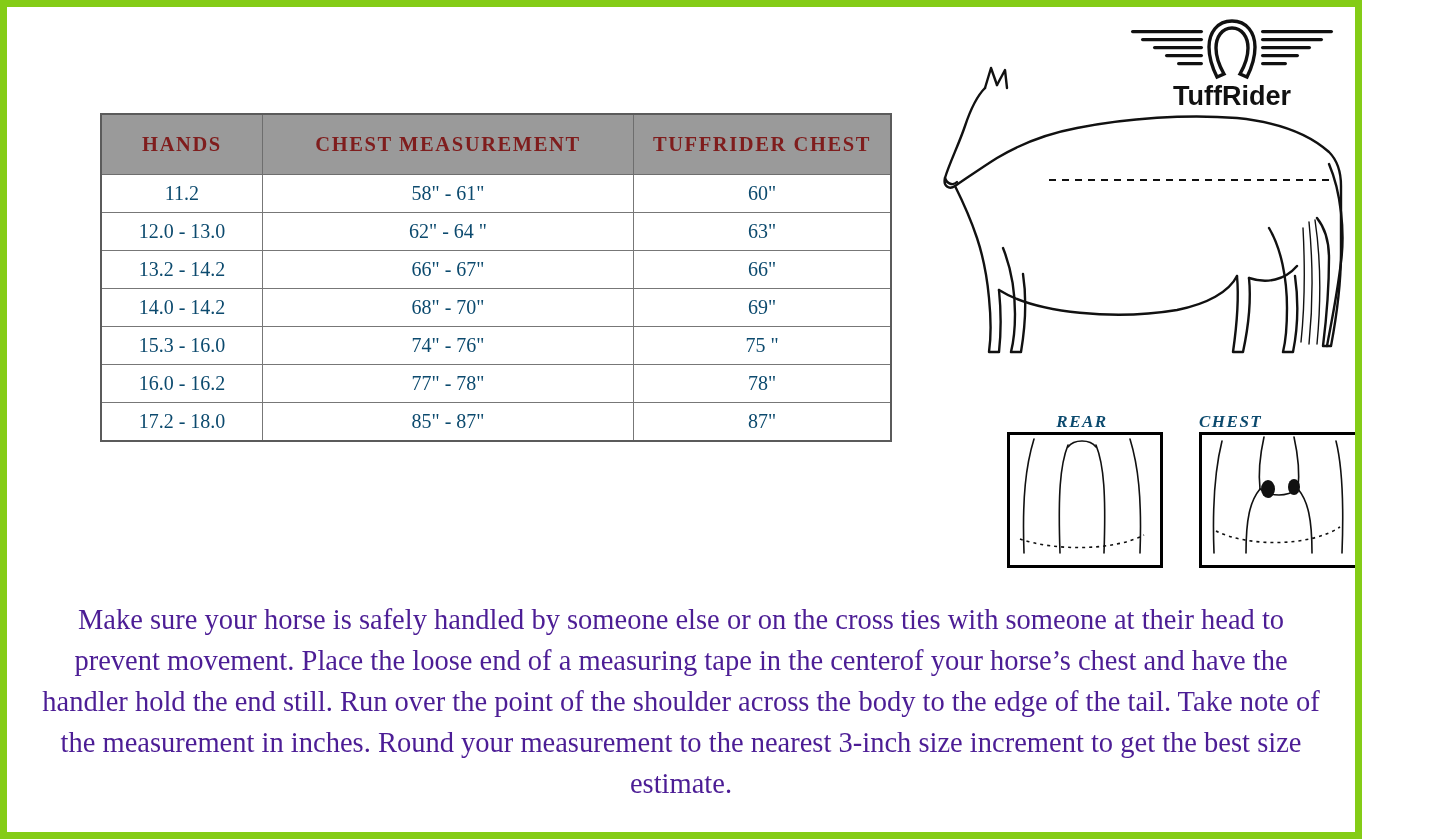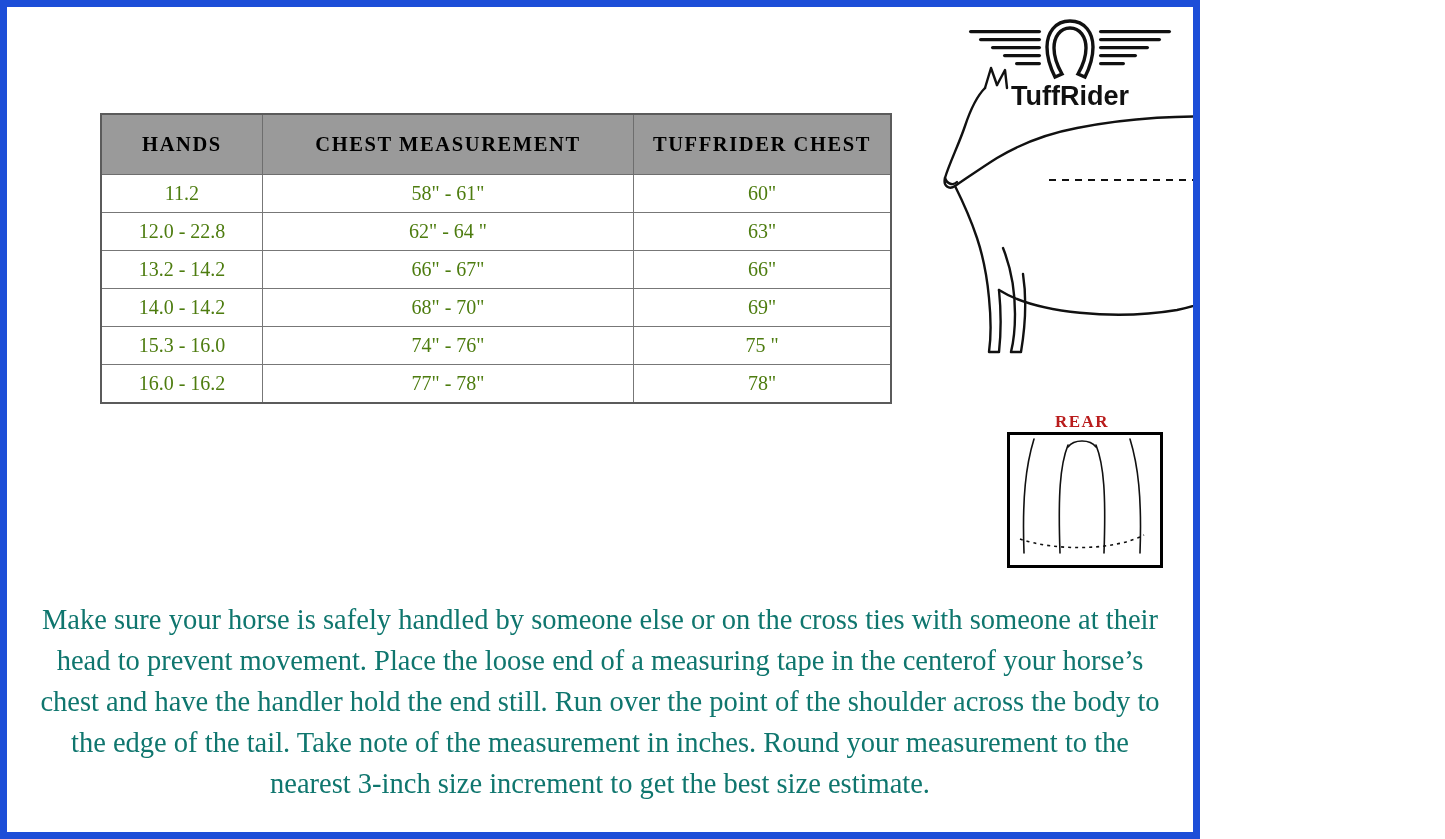--- a/index.html
+++ b/index.html
@@ -2,25 +2,25 @@
 <html><head>
 <meta charset="utf-8">
 <style>
   html, body {
     margin: 0;
     padding: 0;
     background: #ffffff;
   }
   .page {
     position: relative;
-    width: 1200px;
+    width: 1362px;
     height: 839px;
     background: #ffffff;
     box-sizing: border-box;
-    border: 7px solid #1d4ed8;
+    border: 7px solid #84cc16;
     font-family: "Liberation Serif", serif;
     overflow: hidden;
   }
 
   
   .logo-wrap {
     position: absolute;
     top: 10px;
     right: 18px;
     width: 210px;
@@ -46,32 +46,32 @@
   .size-table {
     position: absolute;
     left: 93px;
     top: 106px;
     border-collapse: collapse;
     border: 2px solid #5b5b5b;
     background: #ffffff;
   }
   .size-table th {
     background: #9a9a9a;
-    color: #000000;
+    color: #7f1d1d;
     font-family: "Liberation Serif", serif;
     font-weight: bold;
     font-size: 20.5px;
     letter-spacing: 1.6px;
     padding: 18px 6px;
     border: 1px solid #6e6e6e;
     white-space: nowrap;
   }
   .size-table td {
     font-size: 20px;
-    color: #4d7c0f;
+    color: #0c4a6e;
     padding: 7px 18px;
     border: 1px solid #777;
     text-align: center;
     white-space: nowrap;
   }
   .col-hands   { width: 148px; }
   .col-actual  { width: 358px; }
   .col-size    { width: 244px; }
 
   
@@ -96,38 +96,39 @@
     left: 1192px;
     top: 425px;
     width: 160px;
     height: 130px;
     border: 3px solid #000;
     background: #fff;
   }
   .cap {
     position: absolute;
     font-family: "Liberation Serif", serif;
+    font-style: italic;
     font-weight: bold;
     font-size: 17px;
     letter-spacing: 1.5px;
-    color: #b91c1c;
+    color: #0c4a6e;
   }
   .cap-rear  { left: 1000px; top: 405px; width: 150px; text-align: center; }
   .cap-chest { left: 1192px; top: 405px; width: 160px; text-align: left; }
 
   
   .instructions {
     position: absolute;
     left: 30px;
     right: 30px;
     top: 592px;
     text-align: center;
     font-size: 28.5px;
     line-height: 41px;
-    color: #0f766e;
+    color: #4c1d95;
     font-family: "Liberation Serif", serif;
   }
 </style>
 </head>
 <body>
 
 <div class="page">
 
   <div class="logo-wrap">
     <div class="logo-mark">
@@ -163,21 +164,21 @@
         <th class="col-size">TUFFRIDER CHEST</th>
       </tr>
     </thead>
     <tbody>
       <tr>
         <td>11.2</td>
         <td>58" - 61"</td>
         <td>60"</td>
       </tr>
       <tr>
-        <td>12.0 - 22.8</td>
+        <td>12.0 - 13.0</td>
         <td>62" - 64 "</td>
         <td>63"</td>
       </tr>
       <tr>
         <td>13.2 - 14.2</td>
         <td>66" - 67"</td>
         <td>66"</td>
       </tr>
       <tr>
         <td>14.0 - 14.2</td>
@@ -186,20 +187,25 @@
       </tr>
       <tr>
         <td>15.3 - 16.0</td>
         <td>74" - 76"</td>
         <td>75 "</td>
       </tr>
       <tr>
         <td>16.0 - 16.2</td>
         <td>77" - 78"</td>
         <td>78"</td>
+      </tr>
+      <tr>
+        <td>17.2 - 18.0</td>
+        <td>85" - 87"</td>
+        <td>87"</td>
       </tr>
     </tbody>
   </table>
 
   <div class="horse-art">
     <svg width="430" height="340" viewBox="0 0 430 340" xmlns="http://www.w3.org/2000/svg">
       <g fill="none" stroke="#111" stroke-width="2.4" stroke-linejoin="round" stroke-linecap="round">
 
         <path d="M48 36 L54 16 L60 33"></path>
         <path d="M60 33 L68 18 L70 36"></path>

